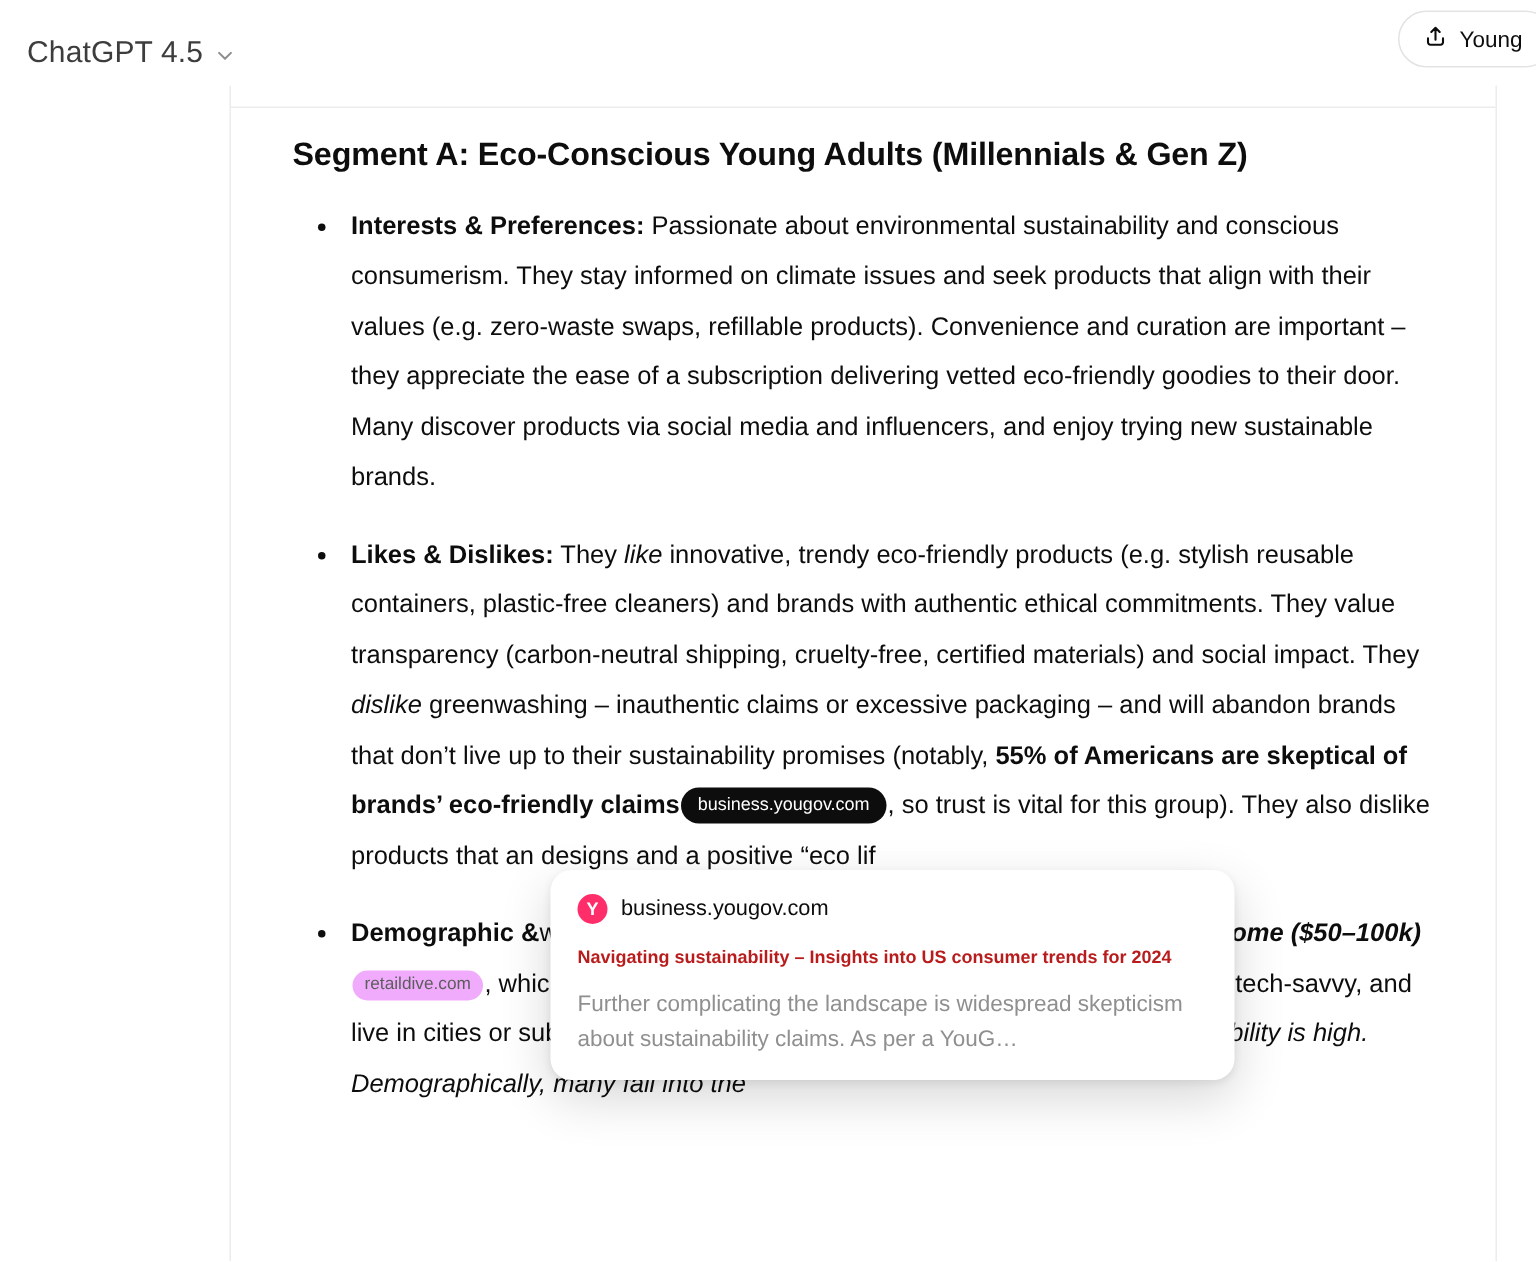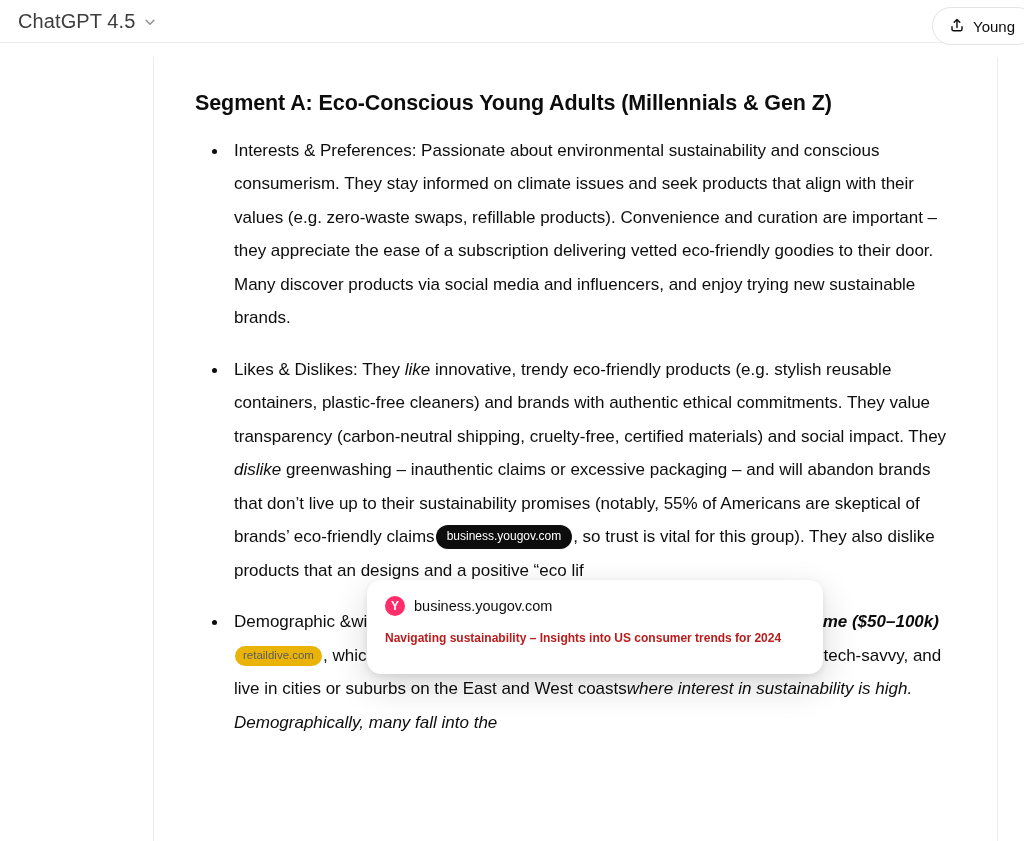--- a/index.html
+++ b/index.html
@@ -12,21 +12,21 @@
   }
   .app {
     position: relative;
     width: 1024px; height: 841px;
     background: #ffffff;
   }
 
   
   .topbar {
     position: absolute; top: 0; left: 0;
-    width: 1024px; height: 43px;
+    width: 1024px; height: 72px;
     background: #ffffff;
     border-bottom: 1px solid #ececec;
     display: flex; align-items: center;
   }
   .model-switcher {
     display: flex; align-items: center;
     gap: 8px;
     margin-left: 10px;
     padding: 5px 8px;
     border-radius: 8px;
@@ -106,33 +106,33 @@
     color: #0d0d0d;
   }
   ul.bullets > li::before {
     content: "";
     position: absolute;
     left: 17px; top: 15px;
     width: 5px; height: 5px;
     border-radius: 50%;
     background: #0d0d0d;
   }
-  .b { font-weight: 400; }
+  .b { font-weight: 700; }
   .i { font-style: italic; margin-top: 38px; }
   .bi { font-weight: 700; font-style: italic; }
 
   
   .chip {
     display: inline-block;
     vertical-align: 2px;
     font-size: 11.5px;
     line-height: 17px;
     padding: 1px 8px 2px 8px;
     border-radius: 10px;
-    background: #eab308;
+    background: #f0abfc;
     color: #5d5d5d;
     white-space: nowrap;
     cursor: pointer;
     margin: 0 1px;
   }
   .chip.dark {
     background: #0d0d0d;
     color: #ffffff;
     border-radius: 12px;
     padding: 3px 11px 4px 11px;
@@ -225,16 +225,17 @@
 
       </ul>
     </div>
 
     <div class="source-card">
       <div class="src-head">
         <span class="favicon">Y</span>
         <span class="src-domain">business.yougov.com</span>
       </div>
       <div class="src-title">Navigating sustainability – Insights into US consumer trends for 2024</div>
+      <div class="src-snippet">Further complicating the landscape is widespread skepticism about sustainability claims. As per a YouG…</div>
     </div>
 
   </div>
 </div>
 
 </body></html>

